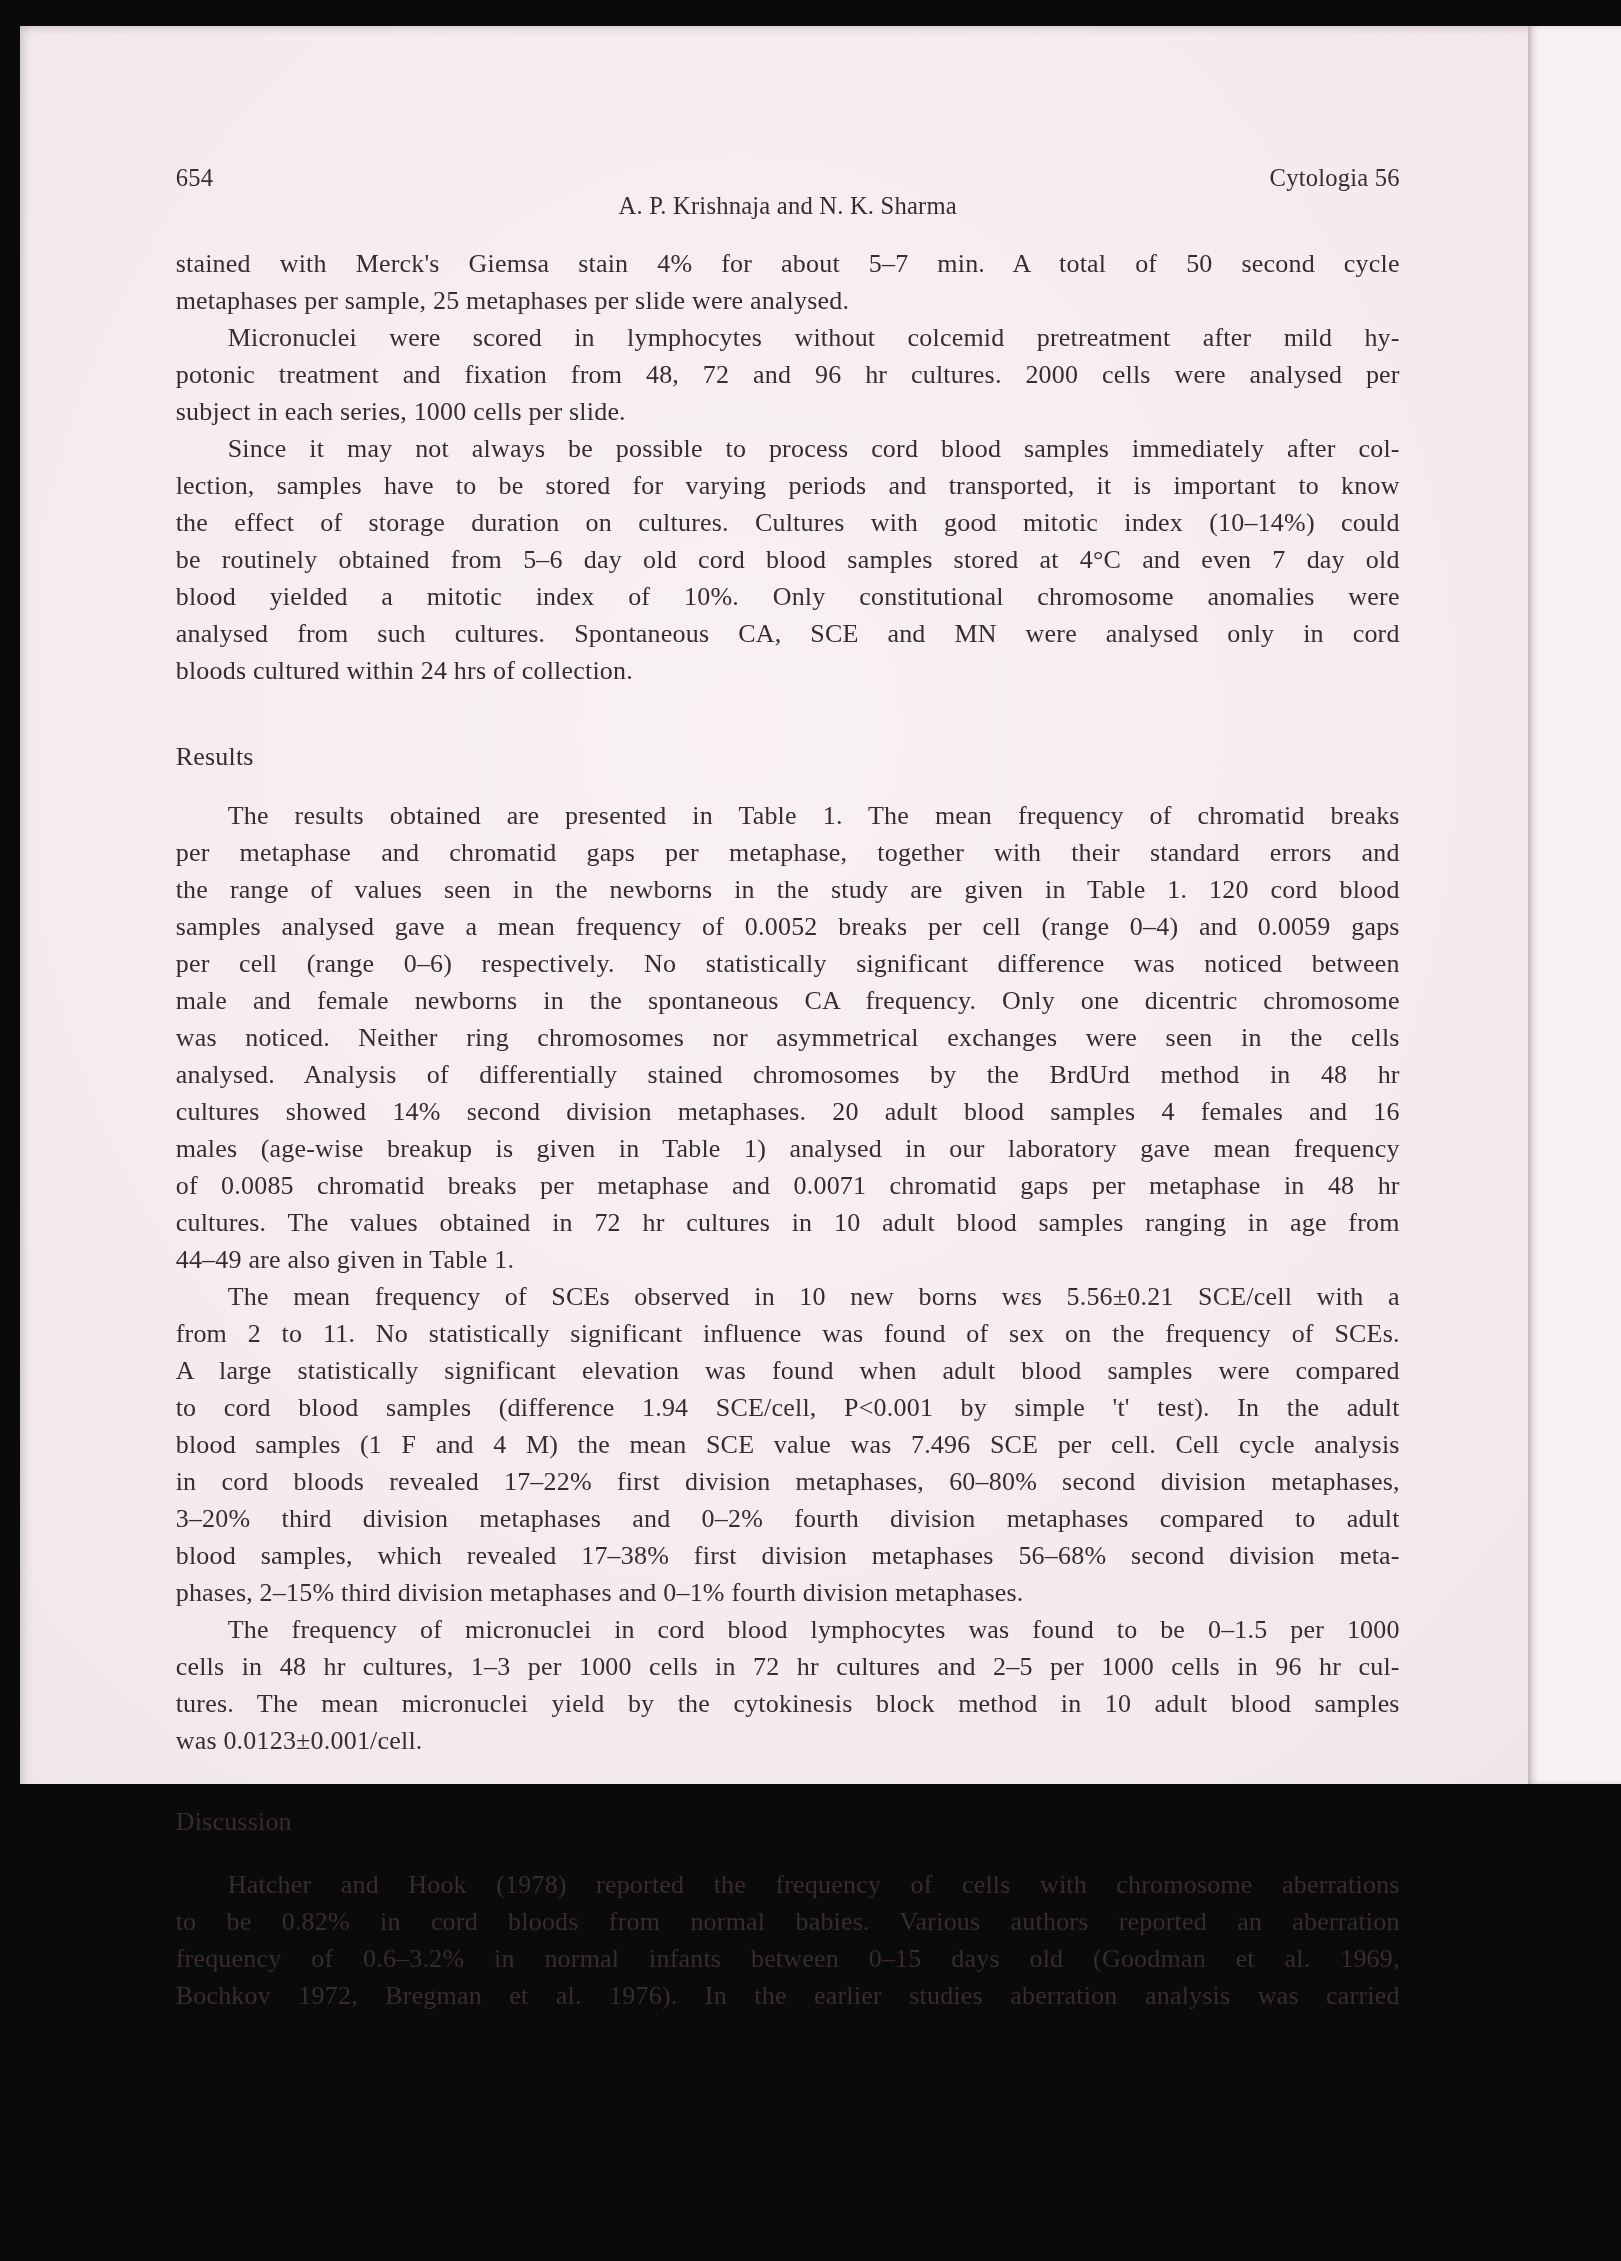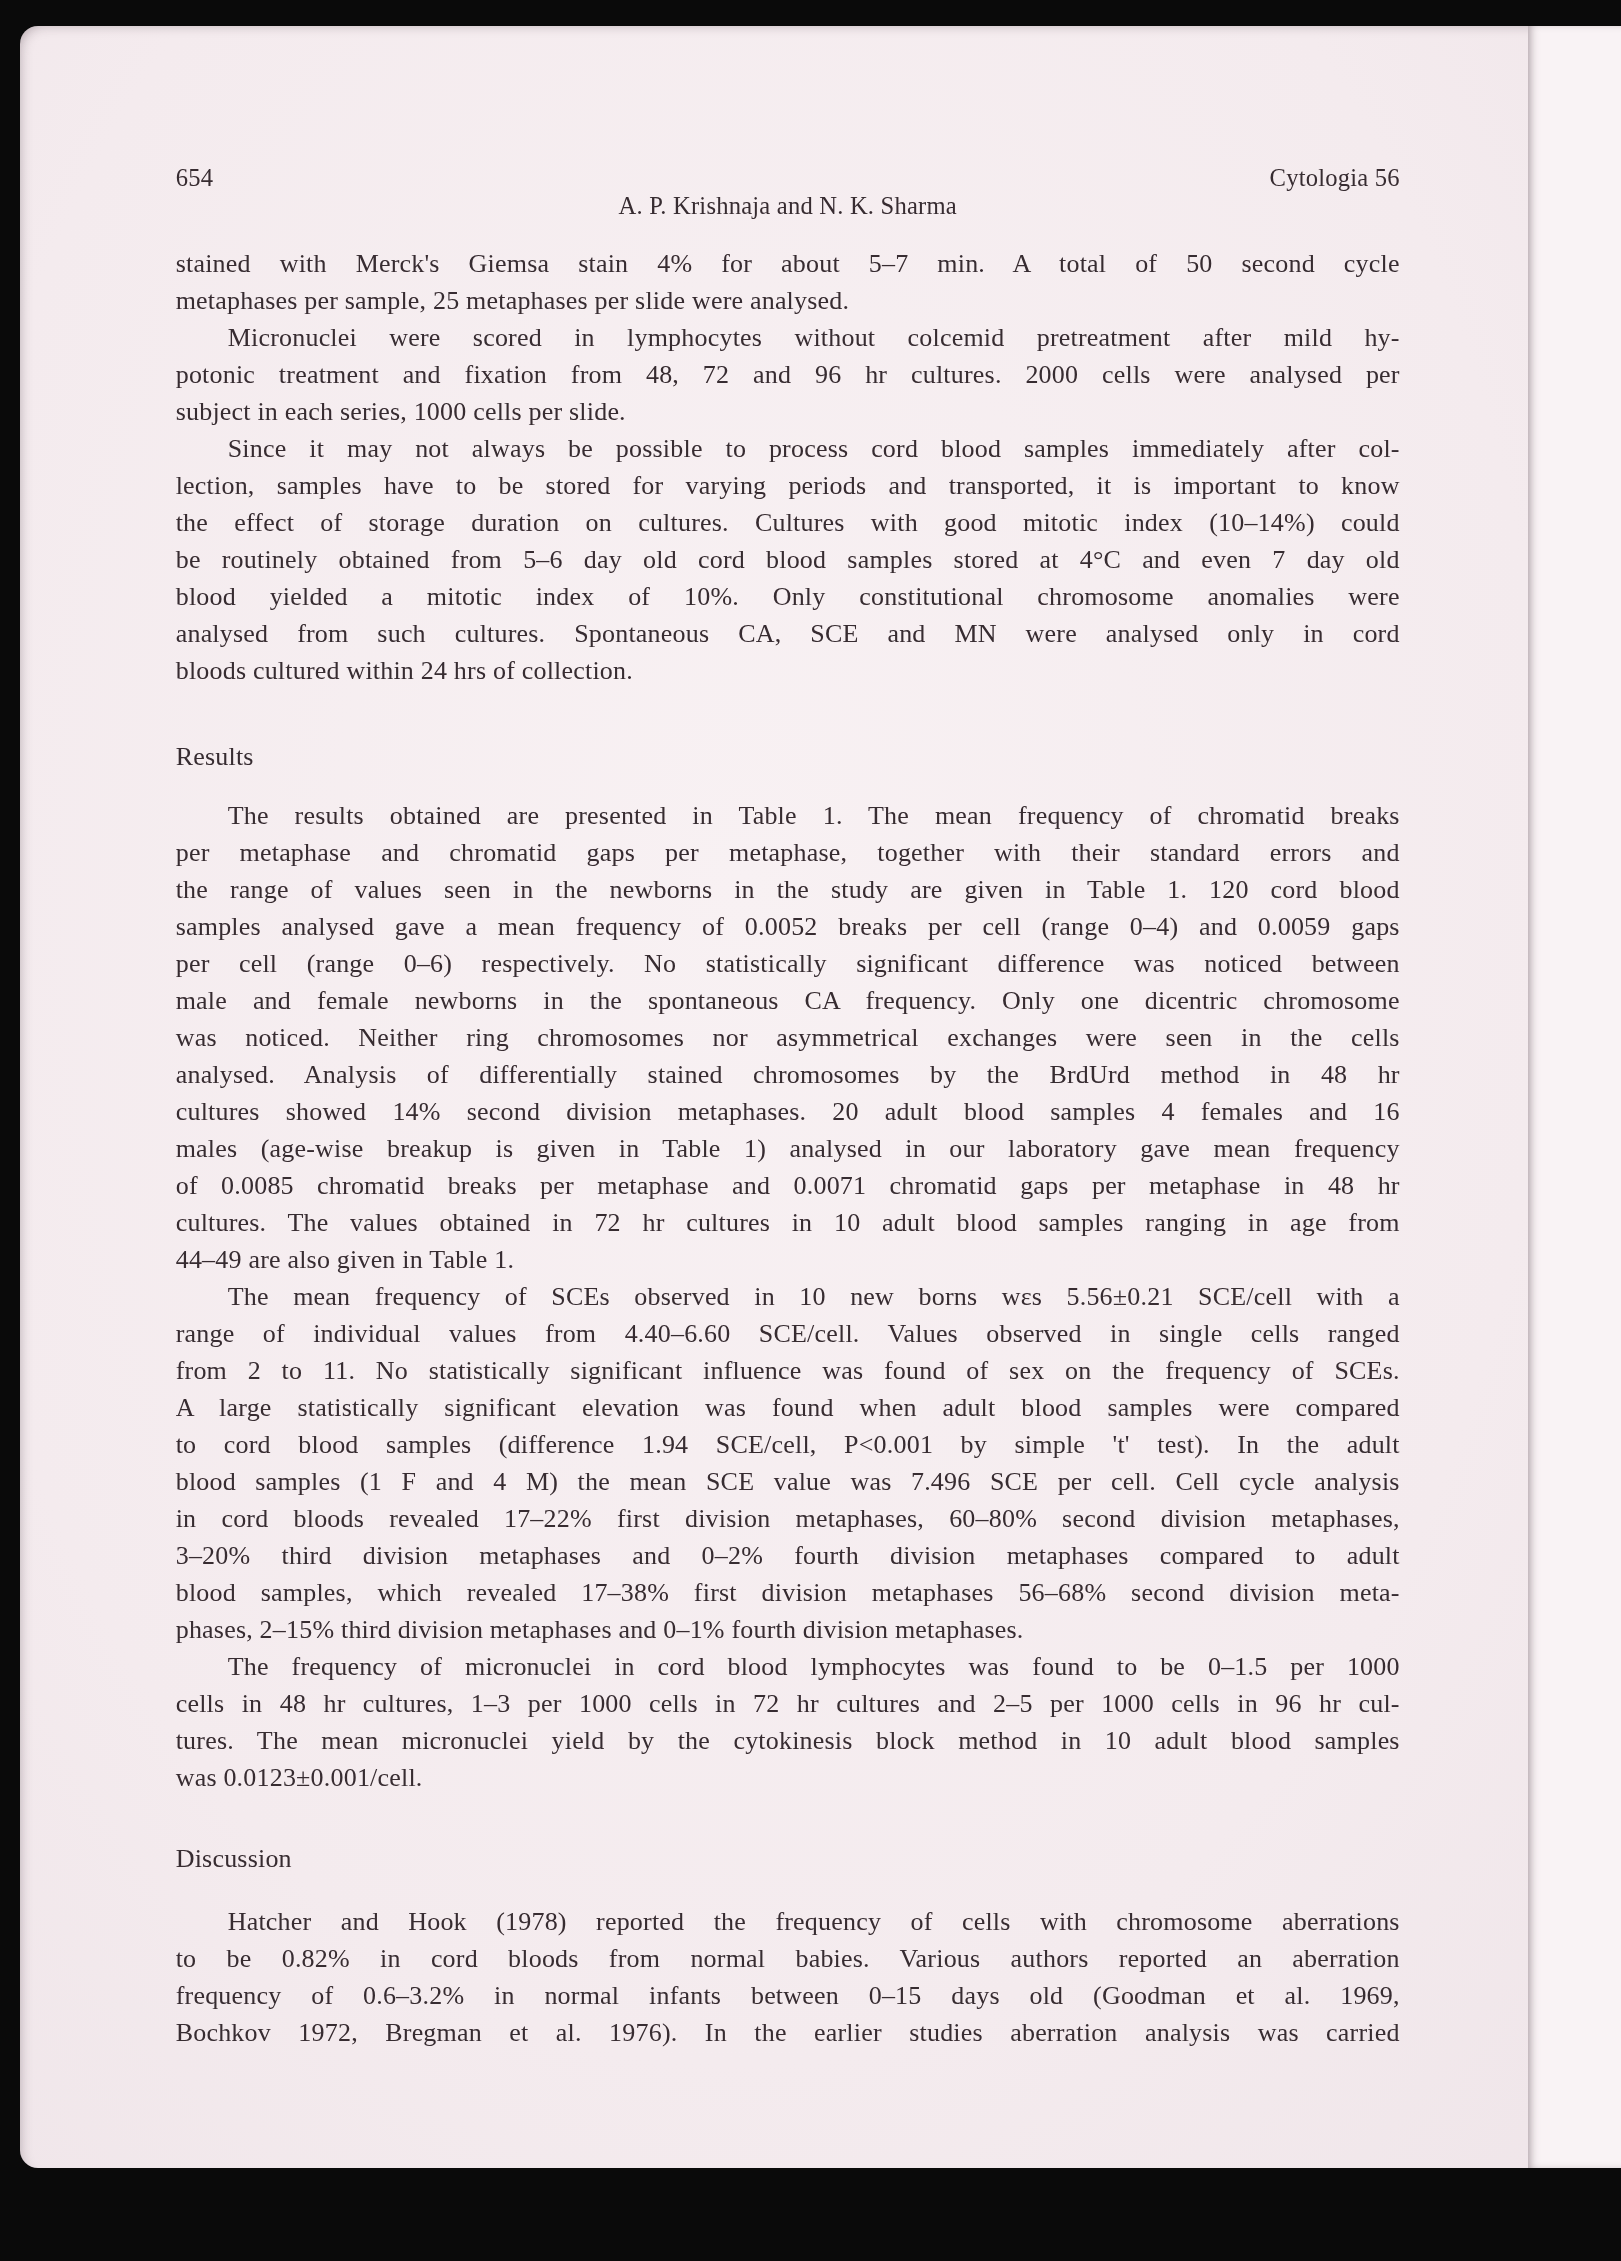--- a/index.html
+++ b/index.html
@@ -6,25 +6,24 @@
     margin: 0; padding: 0;
     width: 1621px; height: 2261px;
     background: #0a0a0a;
     position: relative;
     overflow: hidden;
     font-family: "Liberation Serif", "DejaVu Serif", serif;
   }
   .paper {
     position: absolute;
     left: 19.7px; top: 26px;
-    width: 1602px; height: 2142px;
+    width: 1602px; height: 1758px;
     background: #f5edf0;
     background-image: radial-gradient(ellipse at 45% 40%, #f8f1f3 0%, #f4ebee 65%, #efe5e9 100%);
     box-shadow: inset 6.6px 5.5px 13px -7.7px rgba(50,30,40,0.35);
-    border-radius: 18px;
   }
   .adjacent-page {
     position: absolute;
     top: 0; bottom: 0;
     left: 1508px; right: 0;
     background: #f9f3f5;
     box-shadow: inset 5.5px 0 8.7px -3.3px rgba(95,75,85,0.5);
   }
   .content {
     position: absolute;
@@ -95,21 +94,20 @@
           <div class="line">was noticed. Neither ring chromosomes nor asymmetrical exchanges were seen in the cells</div>
           <div class="line">analysed. Analysis of differentially stained chromosomes by the BrdUrd method in 48 hr</div>
           <div class="line">cultures showed 14% second division metaphases. 20 adult blood samples 4 females and 16</div>
           <div class="line">males (age-wise breakup is given in Table 1) analysed in our laboratory gave mean frequency</div>
           <div class="line">of 0.0085 chromatid breaks per metaphase and 0.0071 chromatid gaps per metaphase in 48 hr</div>
           <div class="line">cultures. The values obtained in 72 hr cultures in 10 adult blood samples ranging in age from</div>
           <div class="line last">44–49 are also given in Table 1.</div>
         </div>
         <div class="paragraph">
           <div class="line first">The mean frequency of SCEs observed in 10 new borns wεs 5.56±0.21 SCE/cell with a</div>
-          <div class="line">range of individual values from 4.40–6.60 SCE/cell. Values observed in single cells ranged</div>
           <div class="line">from 2 to 11. No statistically significant influence was found of sex on the frequency of SCEs.</div>
           <div class="line">A large statistically significant elevation was found when adult blood samples were compared</div>
           <div class="line">to cord blood samples (difference 1.94 SCE/cell, P&lt;0.001 by simple 't' test). In the adult</div>
           <div class="line">blood samples (1 F and 4 M) the mean SCE value was 7.496 SCE per cell. Cell cycle analysis</div>
           <div class="line">in cord bloods revealed 17–22% first division metaphases, 60–80% second division metaphases,</div>
           <div class="line">3–20% third division metaphases and 0–2% fourth division metaphases compared to adult</div>
           <div class="line">blood samples, which revealed 17–38% first division metaphases 56–68% second division meta-</div>
           <div class="line last">phases, 2–15% third division metaphases and 0–1% fourth division metaphases.</div>
         </div>
         <div class="paragraph">

